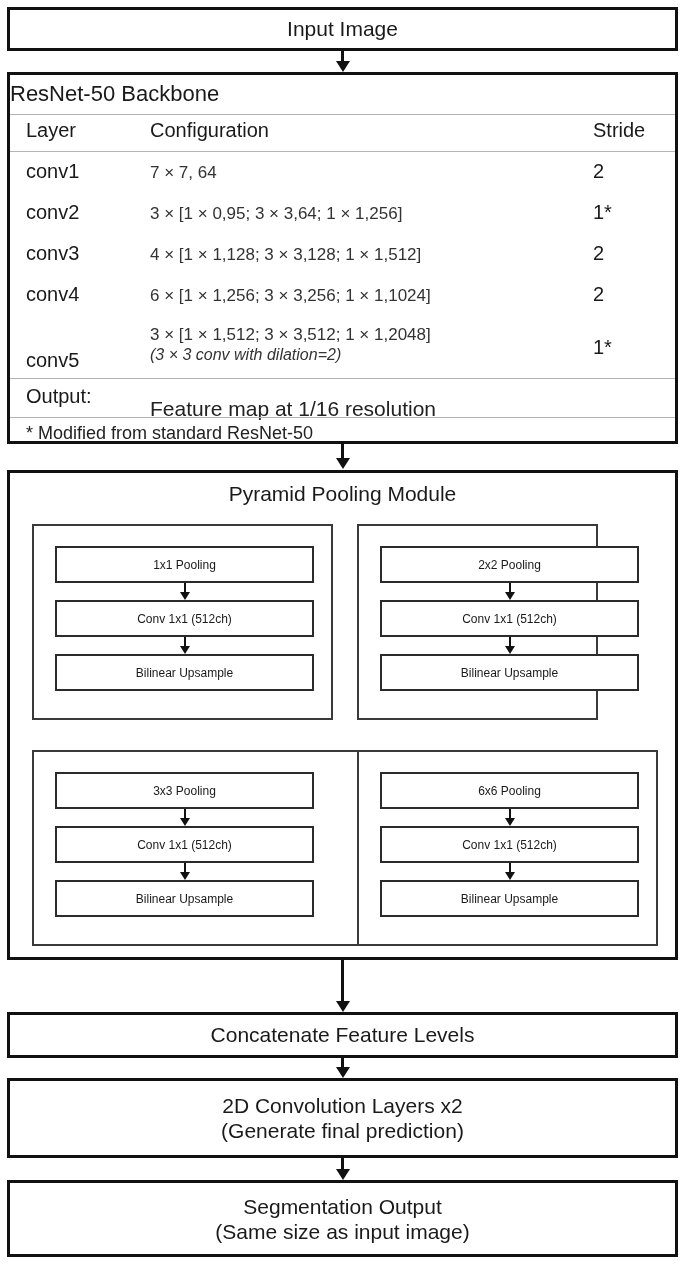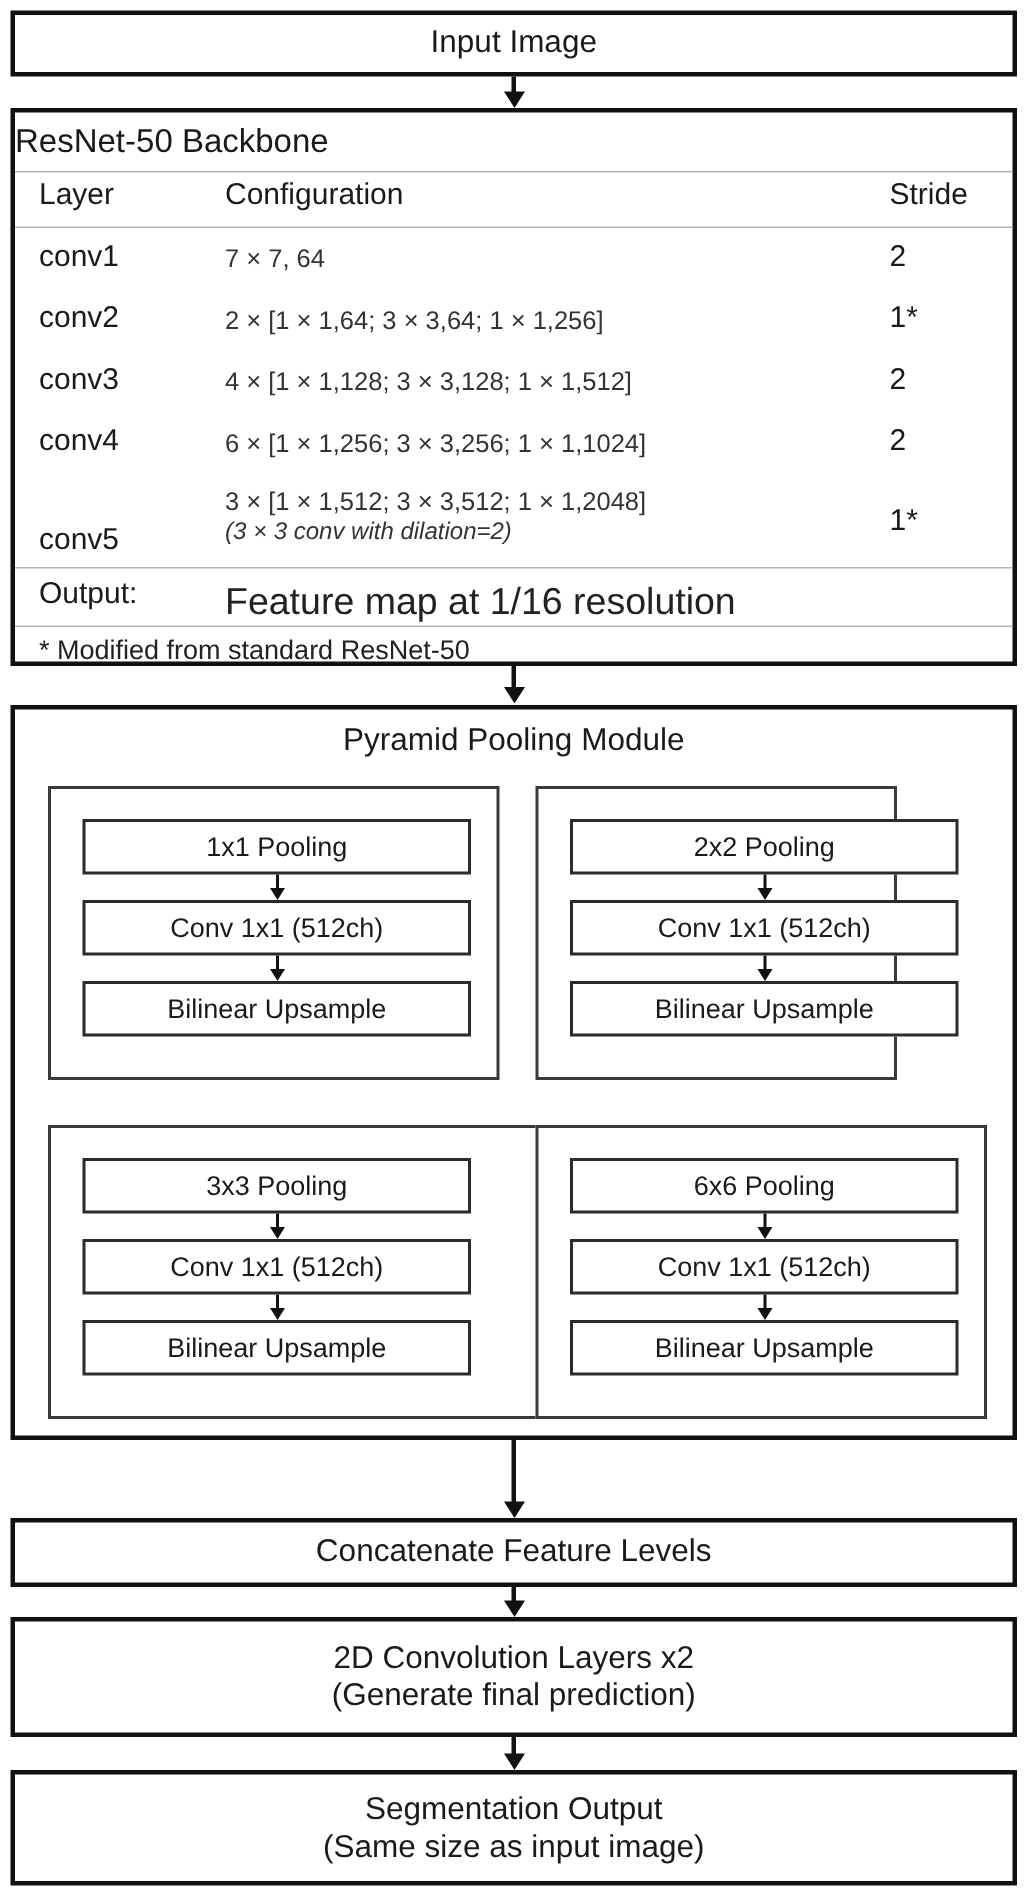--- a/index.html
+++ b/index.html
@@ -19,21 +19,21 @@
   .box.inner{border-width:2px;border-color:#2b2b2b;}
 
   .ctr{
     position:absolute;left:0;right:0;top:50%;
     transform:translateY(-50%);
     text-align:center;line-height:1.18;
   }
   .ctr.two{line-height:1.2;}
 
   .t-lg{font-size:21px;}
-  .t-sm{font-size:18px;}
+  .t-sm{font-size:12px;}
 
   
   .arrow{position:absolute;}
   .arrow .shaft{
     position:absolute;left:50%;top:0;
     width:3px;margin-left:-1.5px;background:#111111;
   }
   .arrow .head{
     position:absolute;left:50%;bottom:0;
     width:0;height:0;margin-left:-7px;
@@ -55,21 +55,21 @@
     text-align:left;font-size:22px;
   }
   .hrule{position:absolute;height:1px;background:#b4b4b4;left:0;right:0;}
   .row{position:absolute;left:0;right:0;}
   .c-layer{position:absolute;left:16px;top:0;font-size:20px;}
   .c-cfg{position:absolute;left:140px;top:0;font-size:17px;color:#333;}
   .c-cfg .sub{display:block;font-style:italic;font-size:16px;margin-top:1px;}
   .c-stride{position:absolute;left:583px;top:0;font-size:20px;}
   .c-stride.lowered{top:12px;}
   .out-label{position:absolute;left:16px;top:0;font-size:20px;}
-  .out-val{position:absolute;left:140px;top:2px;font-size:25px;color:#222;}
+  .out-val{position:absolute;left:140px;top:12px;font-size:21px;color:#222;}
   .foot{position:absolute;left:16px;top:0;font-size:18px;color:#222;}
 
   .pp-title{
     position:absolute;left:0;right:0;top:9px;
     text-align:center;font-size:21px;
   }
 </style>
 </head>
 <body>
 
@@ -99,21 +99,21 @@
     <div class="hrule" style="top:76px;"></div>
 
     <div class="row" style="top:85px;height:36px;">
       <span class="c-layer">conv1</span>
       <span class="c-cfg" style="top:3px;">7 × 7, 64</span>
       <span class="c-stride">2</span>
     </div>
 
     <div class="row" style="top:126px;height:36px;">
       <span class="c-layer">conv2</span>
-      <span class="c-cfg" style="top:3px;">2 × [1 × 1,64; 3 × 3,64; 1 × 1,256]</span>
+      <span class="c-cfg" style="top:3px;">3 × [1 × 0,95; 3 × 3,64; 1 × 1,256]</span>
       <span class="c-stride">1*</span>
     </div>
 
     <div class="row" style="top:167px;height:36px;">
       <span class="c-layer">conv3</span>
       <span class="c-cfg" style="top:3px;">4 × [1 × 1,128; 3 × 3,128; 1 × 1,512]</span>
       <span class="c-stride">2</span>
     </div>
 
     <div class="row" style="top:208px;height:36px;">

